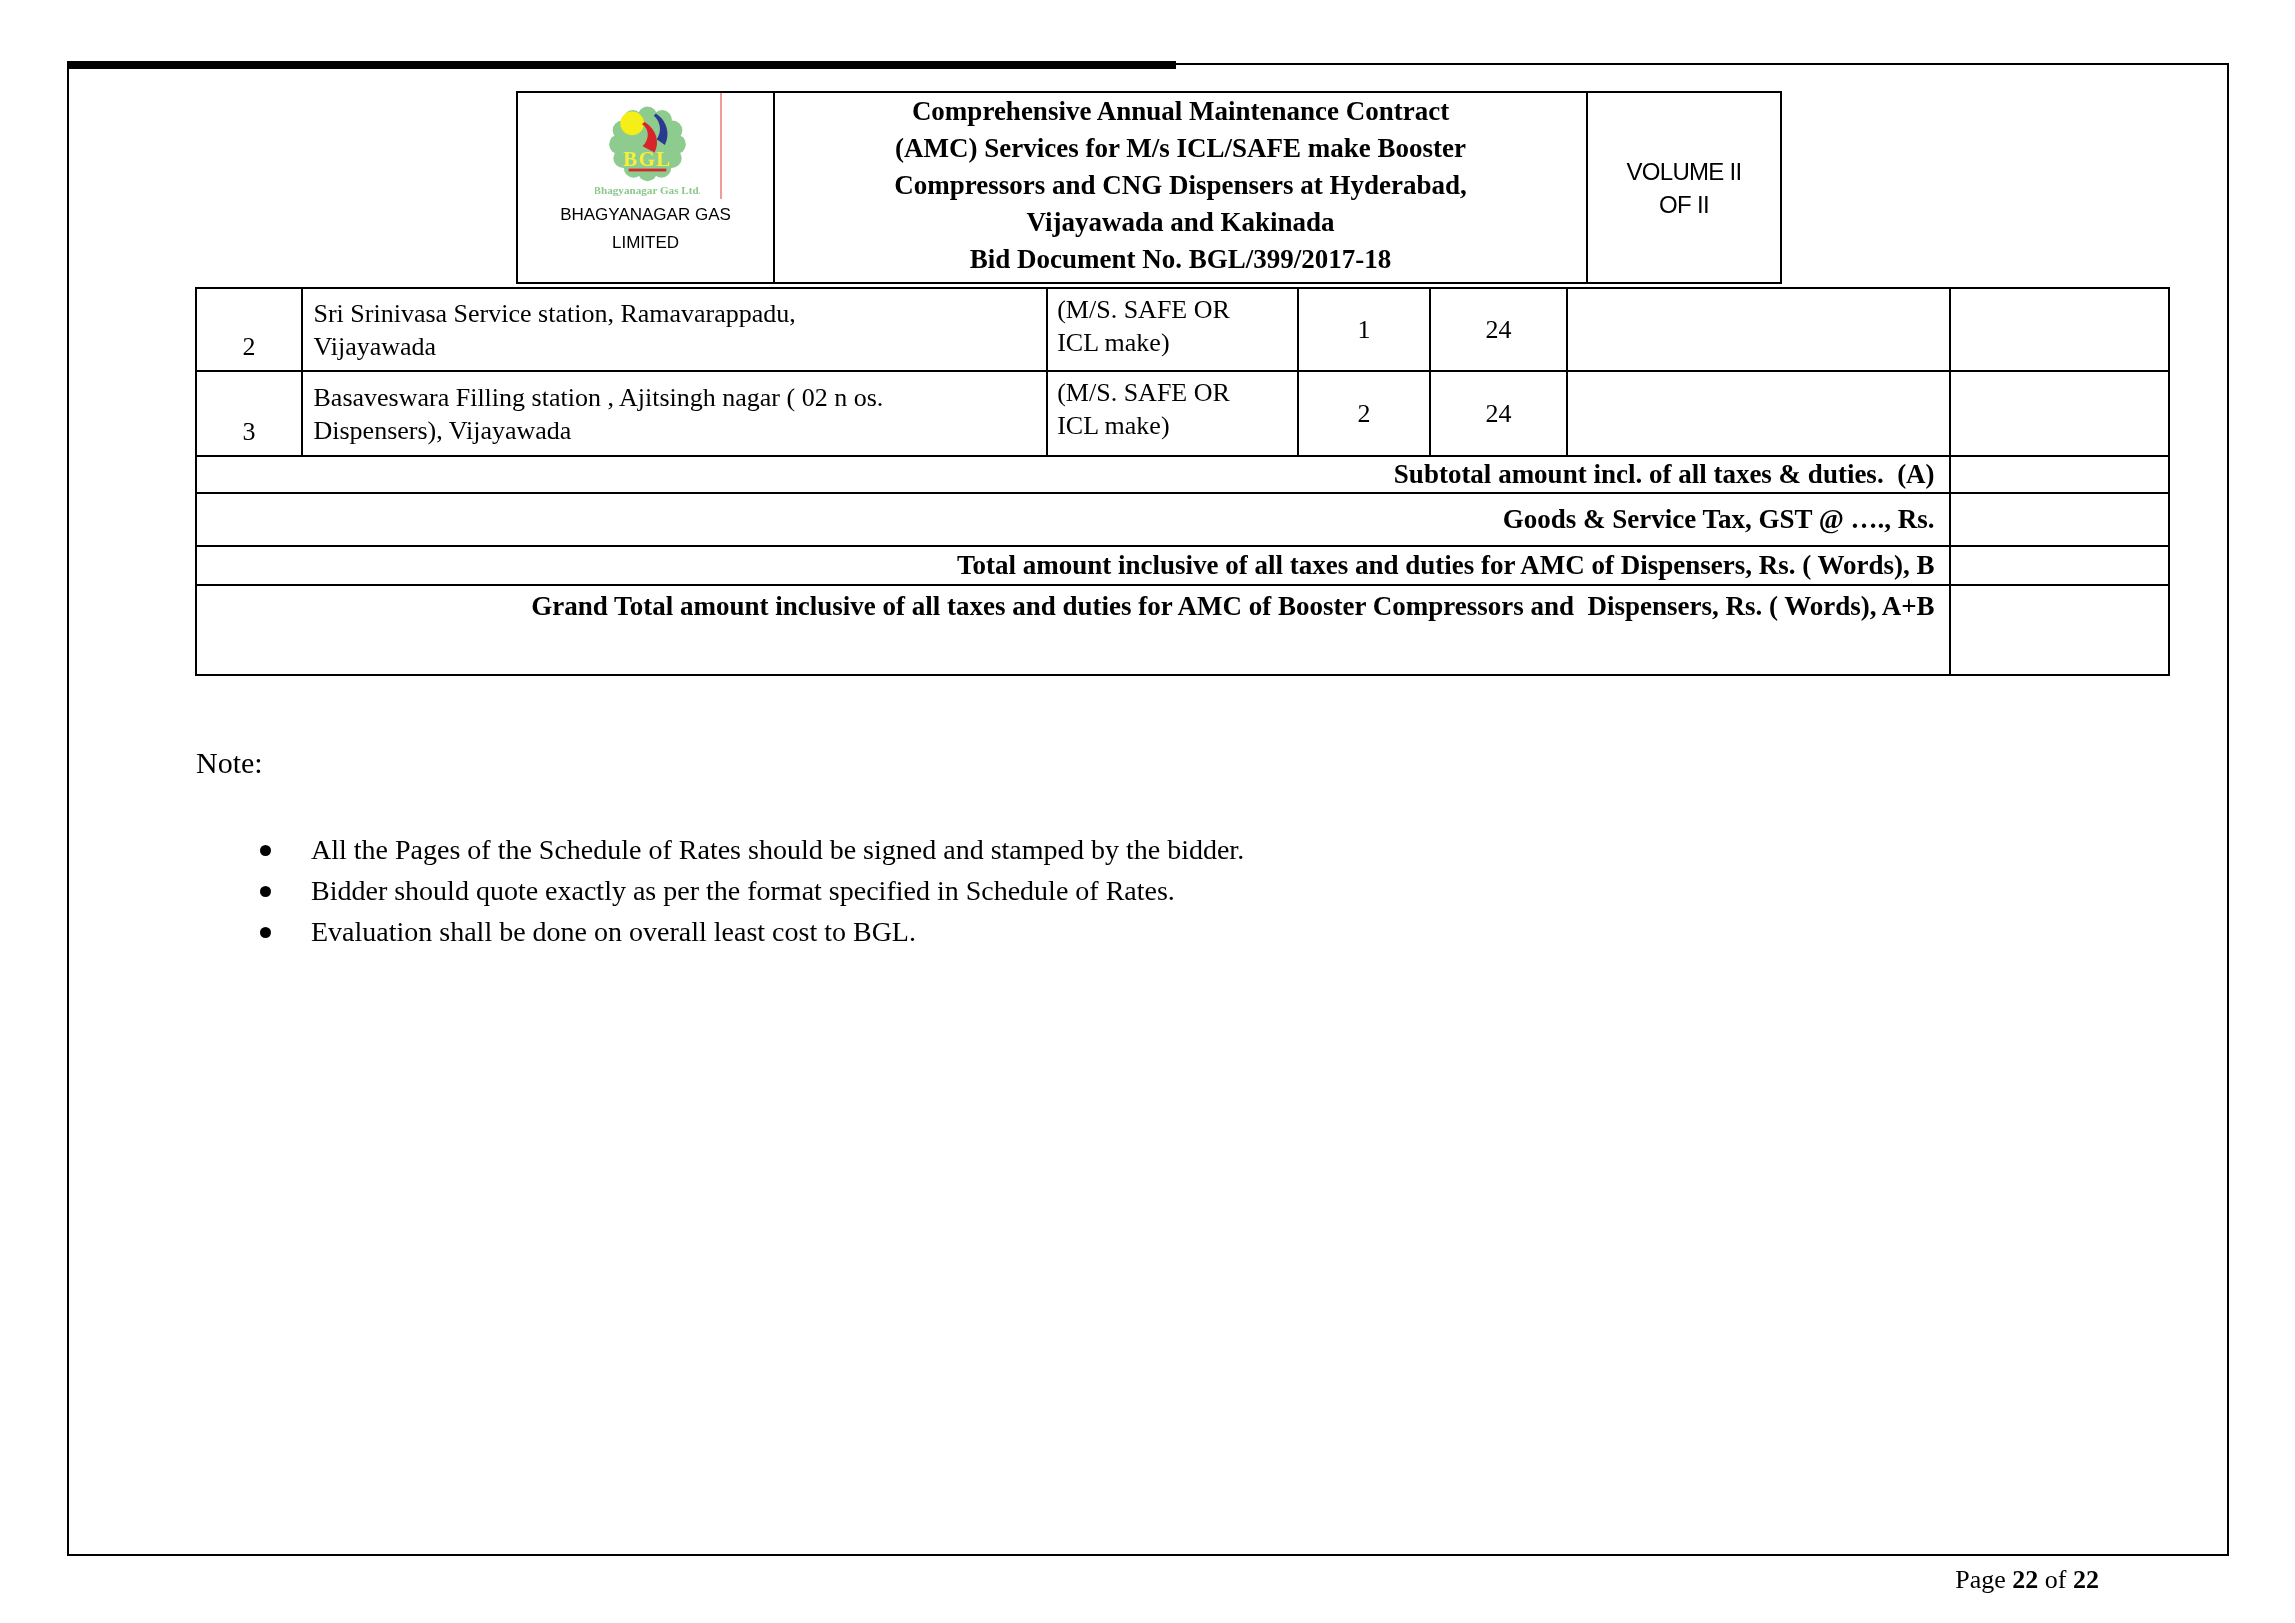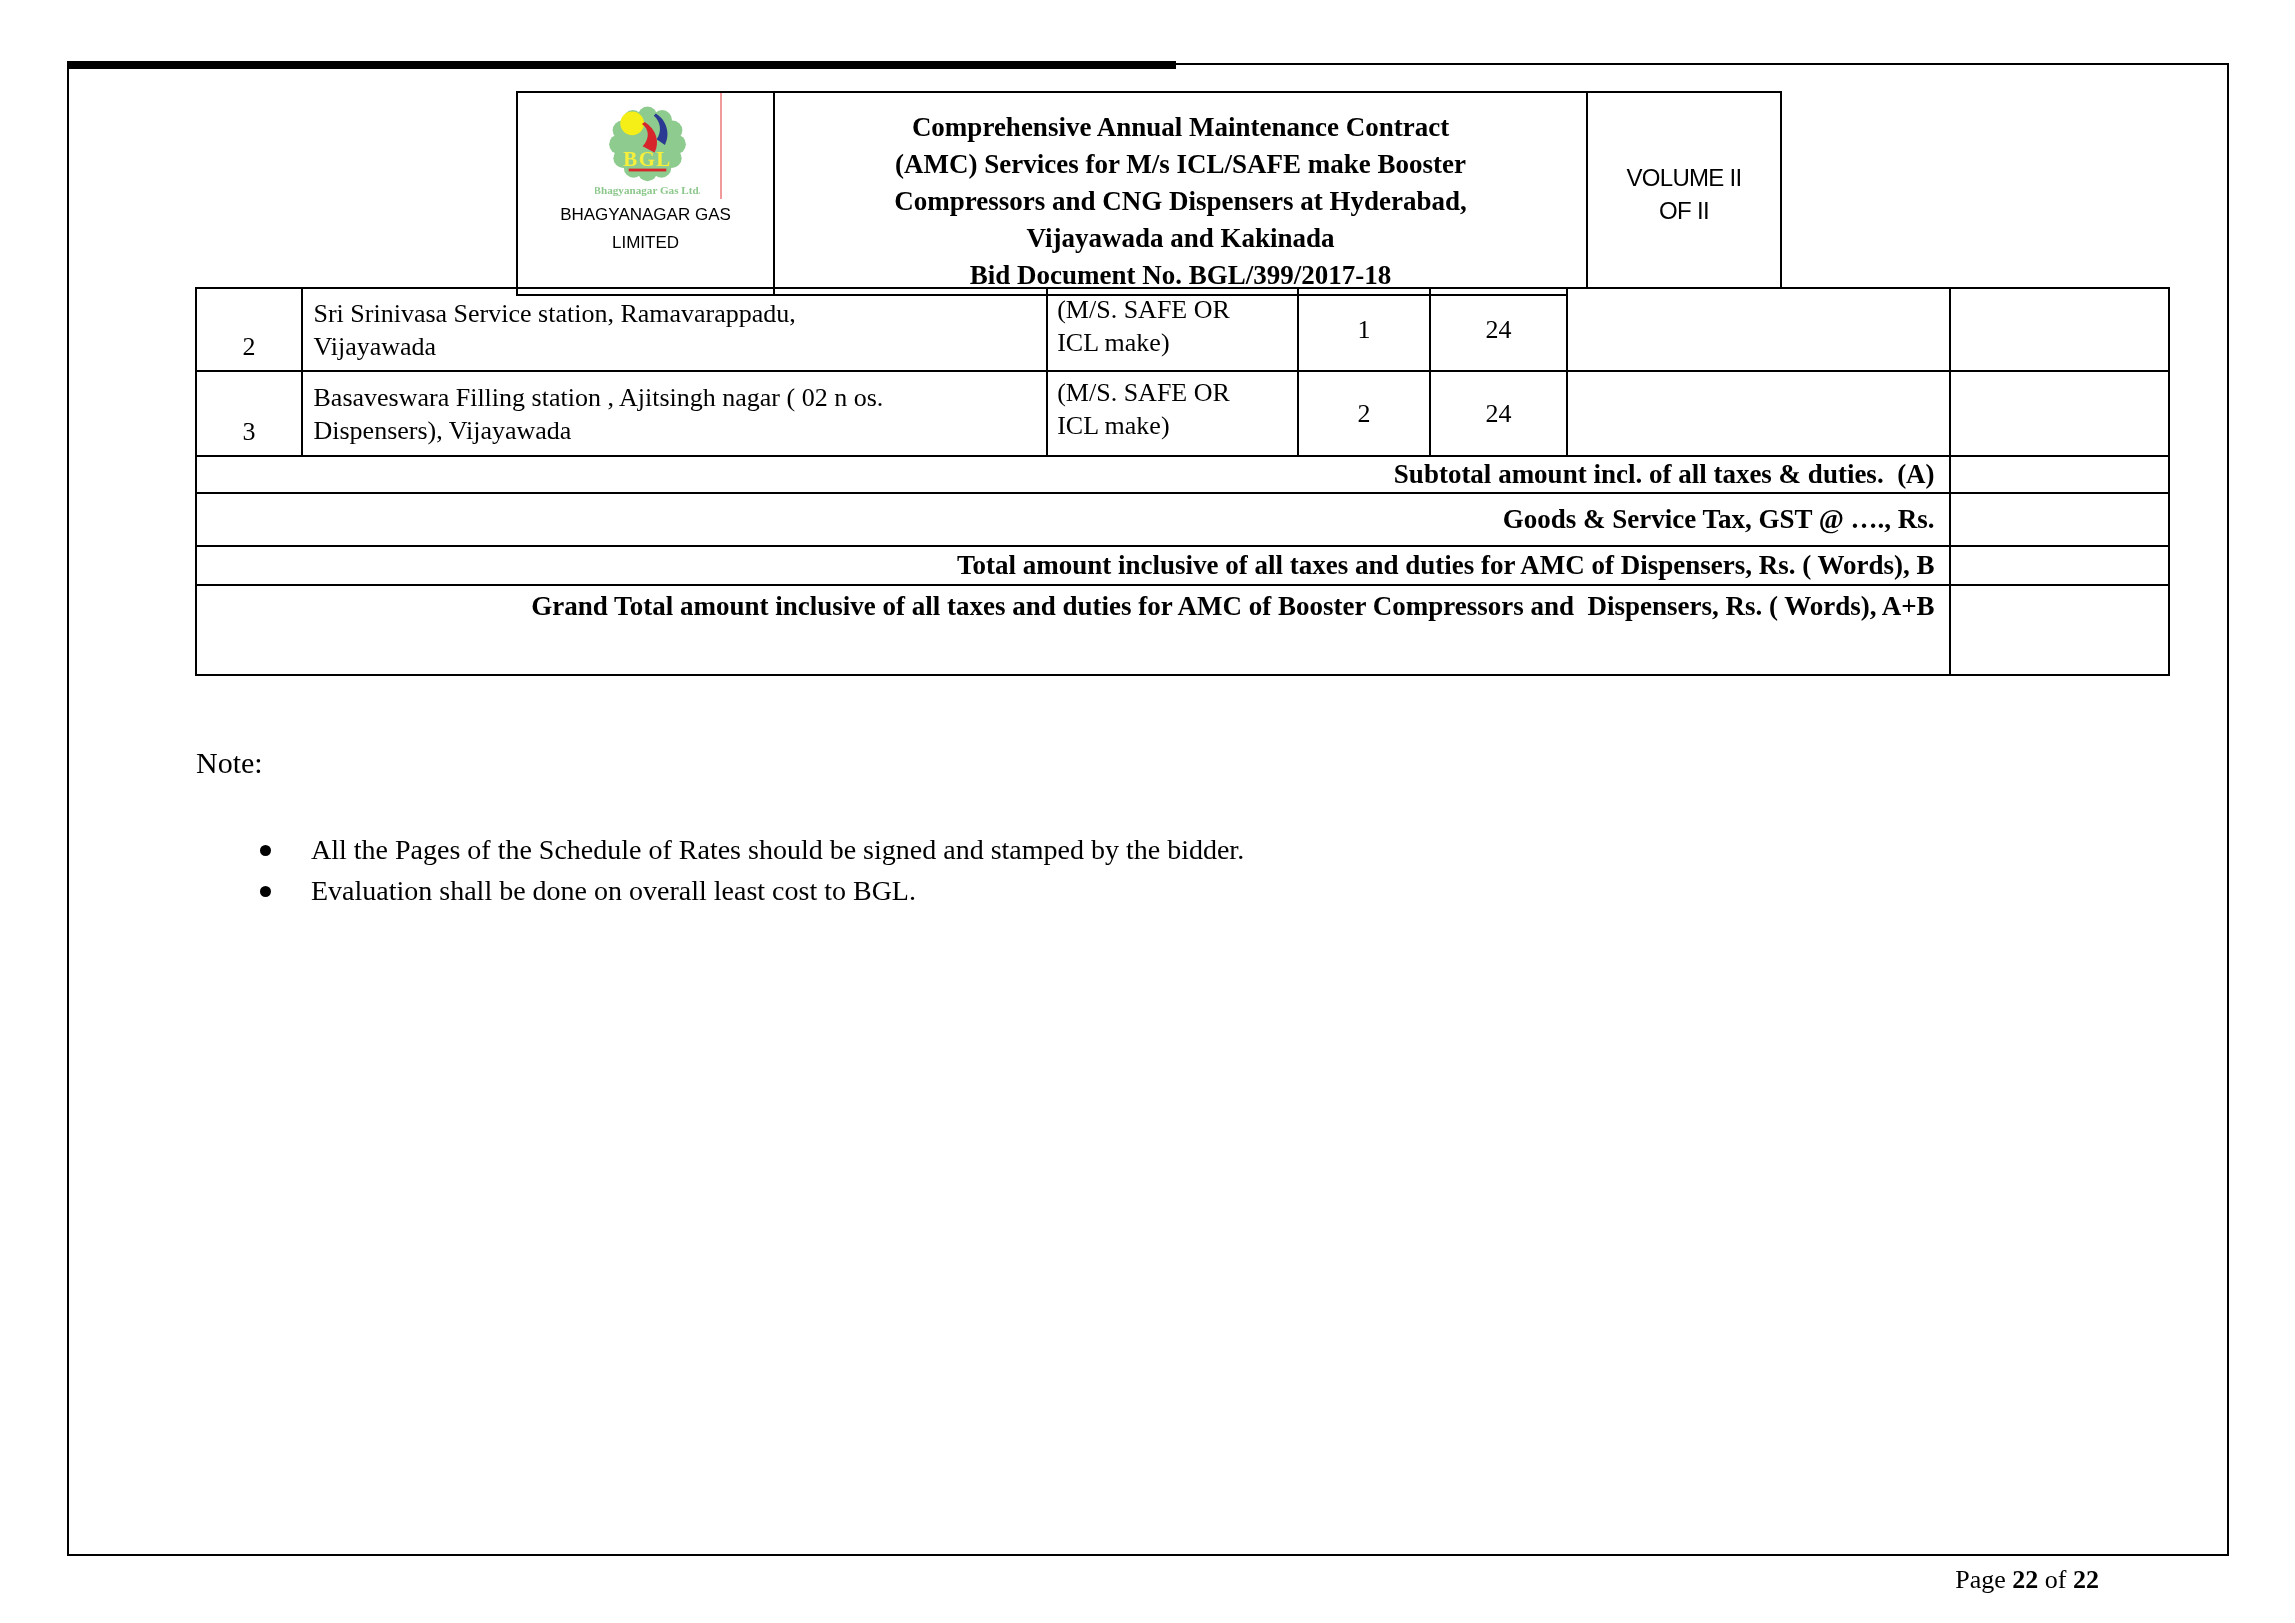--- a/index.html
+++ b/index.html
@@ -14,21 +14,21 @@
         border-collapse:collapse;table-layout:fixed;}
   .header-table td{border:2.6px solid #000;padding:0;vertical-align:top;background:#fff;}
   .logo-cell{position:relative;}
   .logo-wrap{position:absolute;left:0;top:0;width:100%;height:100%;}
   .logo-svg{position:absolute;left:77px;top:7.9px;}
   .pink-line{position:absolute;left:202px;top:0px;width:2px;height:106px;background:#f29a9a;}
   .company{position:absolute;left:0;top:108px;width:100%;text-align:center;
         font-family:"Liberation Sans", sans-serif;font-size:17px;line-height:27.5px;color:#000;}
   .title-cell{text-align:center;}
   .title-line{font-weight:bold;font-size:27px;line-height:37px;text-align:center;}
-  .title-cell-inner{padding-top:16px;}
+  .title-cell-inner{padding-top:0;}
   .volume-cell{text-align:center;vertical-align:middle !important;}
   .volume-line{font-family:"Liberation Sans", sans-serif;font-size:24px;line-height:33px;
         letter-spacing:-0.7px;}
 
   
   .data-table{position:absolute;left:195px;top:287px;width:1974px;height:380px;
         border-collapse:collapse;table-layout:fixed;font-size:26px;}
   .data-table td{border:2.6px solid #000;padding:0;overflow:hidden;}
   td.sl{ text-align:center;vertical-align:bottom;padding-bottom:7.9px;}
   td.desc{vertical-align:middle;padding-left:10.5px;line-height:33px;}
@@ -171,19 +171,20 @@
     <tr style="height:90px">
       <td class="sum-label grand" colspan="6">Grand Total amount inclusive of all taxes and duties for AMC of Booster Compressors and  Dispensers, Rs. ( Words), A+B</td>
       <td class="empty-cell"></td>
     </tr>
   </tbody>
     </table>
 
   <div class="note-heading">Note:</div>
   <ul class="bullet-list">
     <li>All the Pages of the Schedule of Rates should be signed and stamped by the bidder.</li>
+    <li>Bidder should quote exactly as per the format specified in Schedule of Rates.</li>
     <li>Evaluation shall be done on overall least cost to BGL.</li>
   </ul>
 
   <div class="page-number"><span>Page </span><span class="b">22</span><span> of </span><span class="b">22</span></div>
 
 </div>
 
 
 </body></html>

